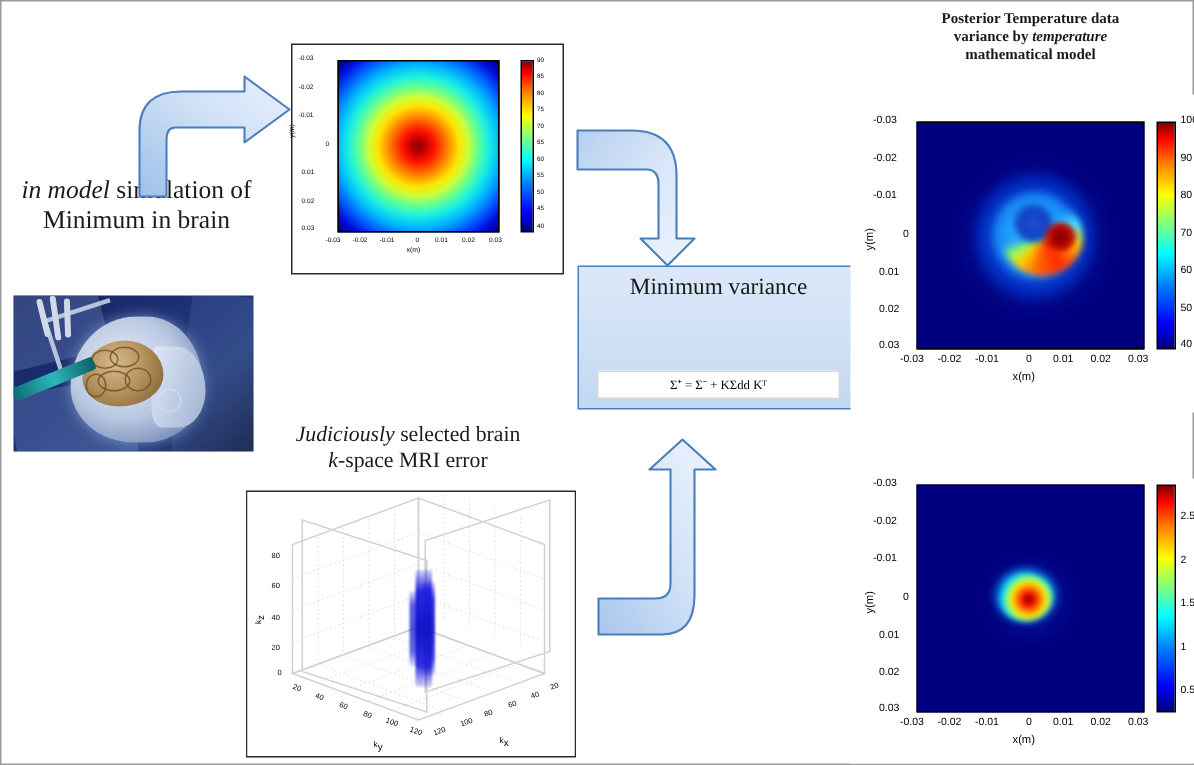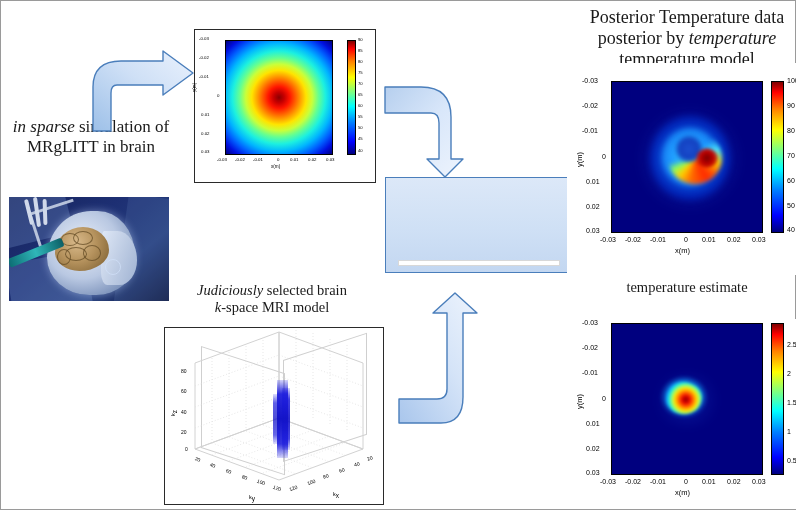--- a/index.html
+++ b/index.html
@@ -111,22 +111,22 @@
          text-align:center;color:#000;white-space:nowrap;}
   sub.s{font-size:6.5px;vertical-align:sub;}
   .it{font-style:italic;}
 </style>
 </head>
 <body>
 
 <div class="page">
 
   <div class="caption" style="left:0px;top:116px;width:180px;font-size:17px;">
-    <div><span class="it">in sparse</span><span> simulation of</span></div>
-    <div>MRgLITT in brain</div>
+    <div><span class="it">in model</span><span> simulation of</span></div>
+    <div>Minimum in brain</div>
   </div>
 
   <div class="brainbox">
     <div class="bb-slab" style="left:-10px;top:-6px;width:70px;height:50px;transform:rotate(-14deg);"></div>
     <div class="bb-slab" style="left:0px;top:60px;width:80px;height:54px;transform:rotate(-10deg);"></div>
     <div class="bb-slab" style="left:112px;top:0px;width:60px;height:110px;transform:rotate(8deg);opacity:.5;"></div>
     <div class="bb-pin" style="left:18px;top:2px;height:26px;transform:rotate(-14deg);"></div>
     <div class="bb-pin" style="left:26px;top:0px;height:30px;transform:rotate(-8deg);"></div>
     <div class="bb-pin" style="left:34px;top:2px;height:26px;transform:rotate(-2deg);"></div>
     <div class="bb-frame"></div>
@@ -200,21 +200,21 @@
             <stop offset="50%" stop-color="#d9e7fa"></stop>
           <stop offset="100%" stop-color="#eef4fd"></stop>
         </linearGradient>
       </defs>
       <path d="M2,20 L2,46 L48,46 Q56,46 56,56 L56,92 L44,92 L62,110 L80,92 L68,92 L68,50 Q68,20 38,20 Z" fill="url(#ag2)" stroke="#4a7ebb" stroke-width="1.4" stroke-linejoin="round"></path>
     </svg>
   </div>
 
   <div class="caption" style="left:158px;top:281px;width:226px;font-size:14.5px;">
     <div><span class="it">Judiciously</span><span> selected brain</span></div>
-    <div><span class="it">k</span><span>-space MRI model</span></div>
+    <div><span class="it">k</span><span>-space MRI error</span></div>
   </div>
 
   <div class="figbox" style="left:163px;top:326px;width:220px;height:178px;">
     <div class="kspace">
 
       <div class="kwall" style="left:36px;top:18px;width:82px;height:100px;
            transform:skewY(18deg);transform-origin:left top;"></div>
 
       <div class="kwall" style="left:118px;top:32px;width:82px;height:100px;
            transform:skewY(-18deg);transform-origin:left top;"></div>
@@ -298,35 +298,37 @@
             <stop offset="55%" stop-color="#d5e4f8"></stop>
           <stop offset="100%" stop-color="#eef4fd"></stop>
         </linearGradient>
       </defs>
       <path d="M0,108 L0,132 L42,132 Q64,132 64,106 L64,22 L78,22 L56,2 L34,22 L48,22 L48,98 Q48,108 38,108 Z" fill="url(#ag3)" stroke="#4a7ebb" stroke-width="1.4" stroke-linejoin="round"></path>
     </svg>
   </div>
 
   <div class="mvbox">
     <div class="mvtitle">
+      <div>Minimum variance</div>
     </div>
     <div class="eqbox">
+      <div>Σ⁺ = Σ⁻ + KΣdd Kᵀ</div>
     </div>
   </div>
 
   <div class="arrow" style="left:566px;top:190px;width:26px;height:70px;">
     <svg width="26" height="70" viewBox="0 0 26 70">
         <g></g>
       </svg>
   </div>
 
-  <div class="caption" style="left:576px;top:6px;width:220px;font-size:18px;">
+  <div class="caption" style="left:576px;top:6px;width:220px;font-size:10px;font-weight:bold;">
     <div>Posterior Temperature data</div>
-    <div><span>posterior by </span><span class="it">temperature</span></div>
-    <div>temperature model</div>
+    <div><span>variance by </span><span class="it">temperature</span></div>
+    <div>mathematical model</div>
   </div>
 
   <div class="figbox noborder" style="left:566px;top:62px;width:230px;height:212px;">
     <div class="axes" style="left:44px;top:18px;width:152px;height:152px;">
       <div class="blobwrap">
         <div class="b-faint" style="left:26px;top:22px;width:104px;height:110px;"></div>
         <div class="b-halo" style="left:38px;top:34px;width:80px;height:84px;"></div>
         <div class="b-mid" style="left:50px;top:46px;width:56px;height:58px;"></div>
         <div class="b-cres" style="left:56px;top:50px;width:54px;height:52px;"></div>
         <div class="b-hole" style="left:64px;top:54px;width:26px;height:26px;"></div>
@@ -356,21 +358,20 @@
     <div class="cbtick" style="left:220px;top:14px;font-size:7px;">100</div>
     <div class="cbtick" style="left:220px;top:39px;font-size:7px;">90</div>
     <div class="cbtick" style="left:220px;top:64px;font-size:7px;">80</div>
     <div class="cbtick" style="left:220px;top:89px;font-size:7px;">70</div>
     <div class="cbtick" style="left:220px;top:114px;font-size:7px;">60</div>
     <div class="cbtick" style="left:220px;top:139px;font-size:7px;">50</div>
     <div class="cbtick" style="left:220px;top:163px;font-size:7px;">40</div>
   </div>
 
   <div class="caption" style="left:576px;top:278px;width:220px;font-size:14.5px;">
-    <div>temperature estimate</div>
   </div>
 
   <div class="figbox noborder" style="left:566px;top:318px;width:230px;height:190px;">
     <div class="axes" style="left:44px;top:4px;width:152px;height:152px;">
       <div class="blobwrap">
         <div class="b-faint" style="left:38px;top:48px;width:74px;height:56px;opacity:.5;"></div>
         <div class="b-err2" style="left:50px;top:54px;width:44px;height:38px;"></div>
         <div class="b-err" style="left:54px;top:58px;width:36px;height:32px;"></div>
       </div>
     </div>

